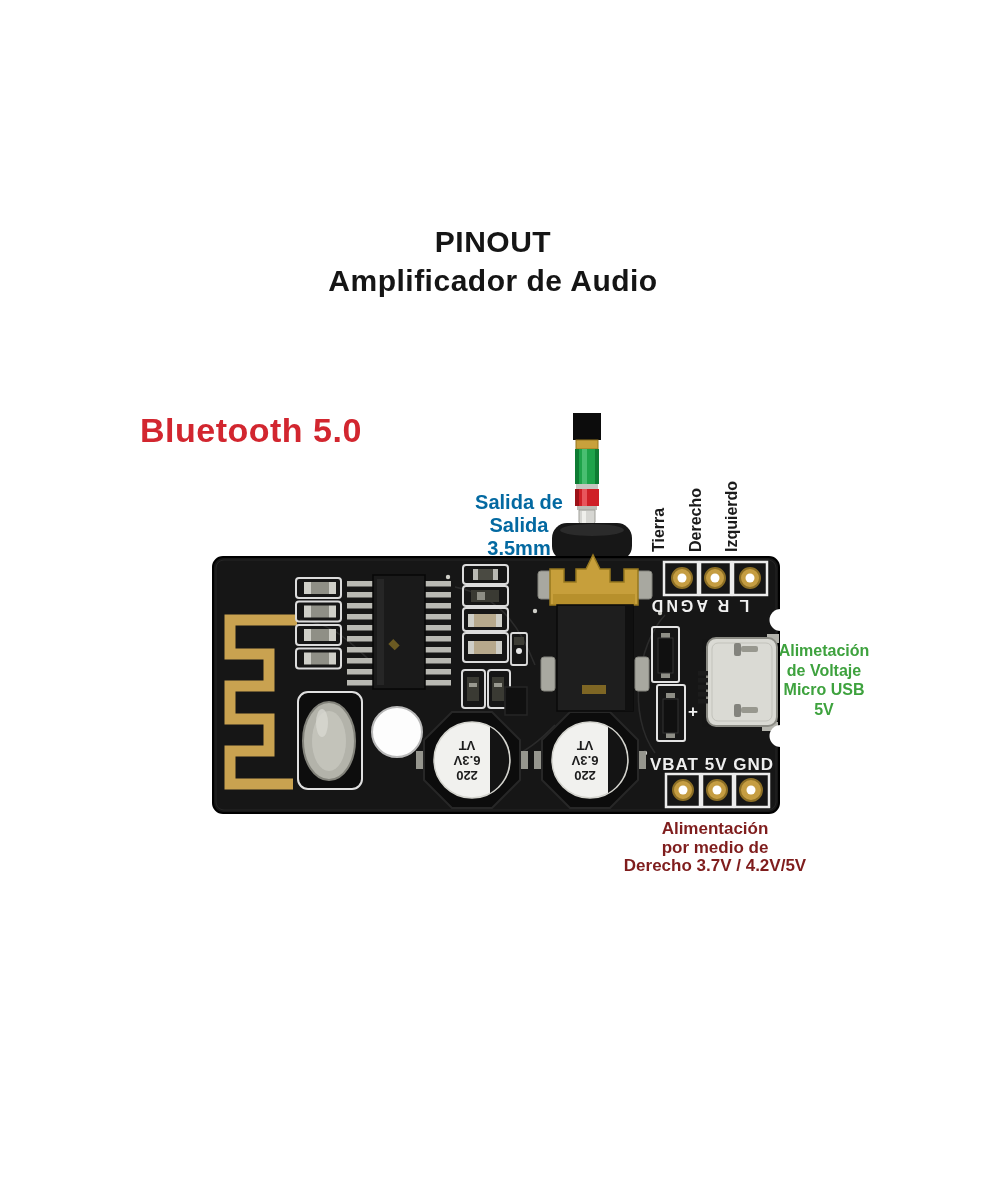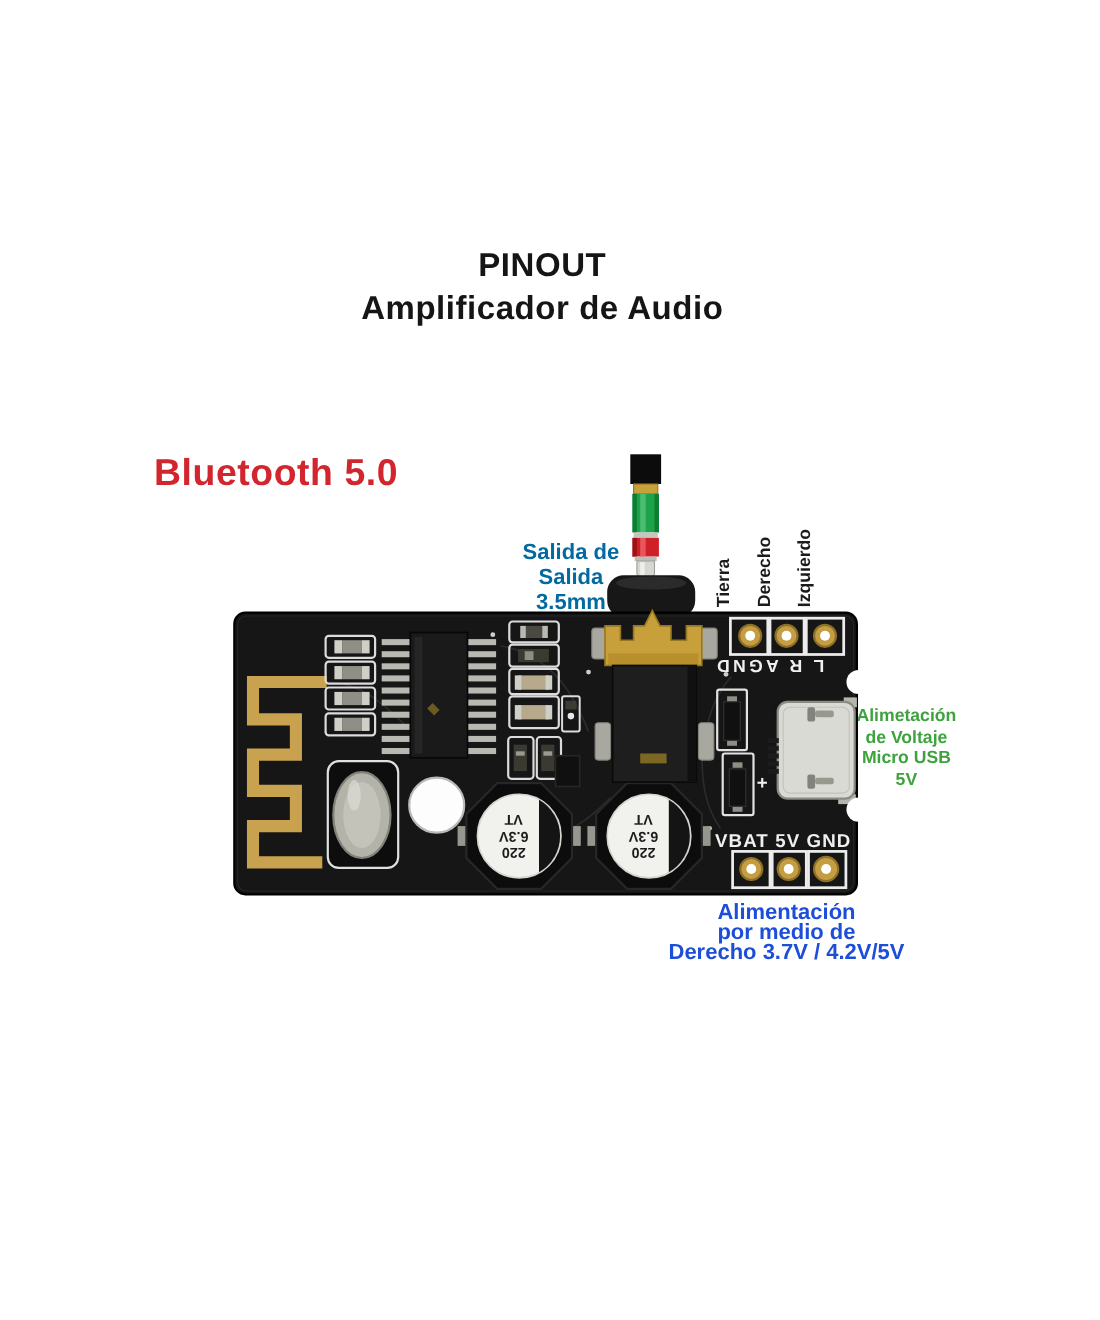--- a/index.html
+++ b/index.html
@@ -15,21 +15,21 @@
   .feature{
     position:absolute;font-size:34px;font-weight:700;color:#d2262f;
     white-space:nowrap;letter-spacing:.5px;
   }
   .feature.bt{left:140px;top:411px;}
   .feature.fmt{left:138px;top:474px;}
   .callout{position:absolute;font-weight:700;text-align:center;}
   .callout.audio-jack{left:449px;top:451px;width:140px;font-size:20px;line-height:23px;color:#0369a1;margin-top:40px;}
   .callout.audio-pins{left:619px;top:429px;width:180px;font-size:20px;line-height:22px;color:#e67a2e;}
   .callout.usb-power{left:754px;top:641px;width:140px;font-size:16px;line-height:19.5px;color:#3ea23e;}
-  .callout.batt-power{left:605px;top:820px;width:220px;font-size:20px;line-height:18.5px;color:#1d4ed8;}
+  .callout.batt-power{left:605px;top:820px;width:220px;font-size:17px;line-height:18.5px;color:#7f1d1d;}
   .vlabel{
     position:absolute;top:534px;height:18px;line-height:18px;font-size:16px;
     font-weight:700;color:#1b1b1b;white-space:nowrap;
     transform:rotate(-90deg);transform-origin:0 100%;
   }
   .vlabel.ground{left:668px;}
   .vlabel.right{left:705px;}
   .vlabel.left{left:741px;}
   svg.plug{position:absolute;left:570px;top:411px;width:34px;height:126px;}
   svg.pcb{position:absolute;left:205px;top:515px;width:600px;height:310px;}

